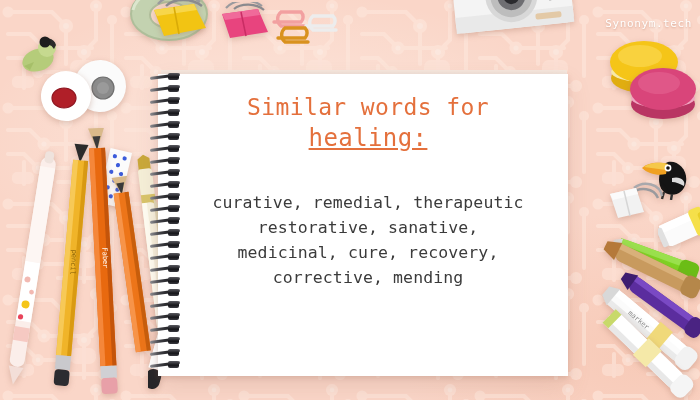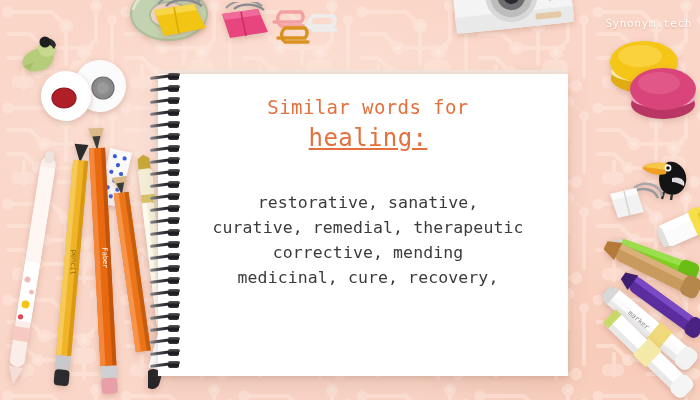--- a/index.html
+++ b/index.html
@@ -96,21 +96,21 @@
   
   .sheet-text {
     position: absolute;
     left: 182px;
     top: 92px;
     width: 372px;
     text-align: center;
   }
   .headline {
     color: #e4703c;
-    font-size: 19px;
+    font-size: 23px;
     line-height: 30px;
     letter-spacing: 0.4px;
     white-space: nowrap;
   }
   .keyword {
     color: #e4703c;
     font-size: 24px;
     line-height: 32px;
     letter-spacing: 0.4px;
     white-space: nowrap;
@@ -474,20 +474,20 @@
     <div class="coil" style="top:254px"></div>
     <div class="coil" style="top:266px"></div>
     <div class="coil" style="top:278px"></div>
     <div class="coil" style="top:290px"></div>
   </div>
 
   <div class="sheet-text">
     <div class="headline">Similar words for</div>
     <div class="keyword">healing:</div>
     <div class="synonyms">
+      <div class="syn-line">curative, remedial, therapeutic</div>
       <div class="syn-line">restorative, sanative,</div>
-      <div class="syn-line">curative, remedial, therapeutic</div>
+      <div class="syn-line">medicinal, cure, recovery,</div>
       <div class="syn-line">corrective, mending</div>
-      <div class="syn-line">medicinal, cure, recovery,</div>
     </div>
   </div>
 
 </div>
 
 </body></html>

